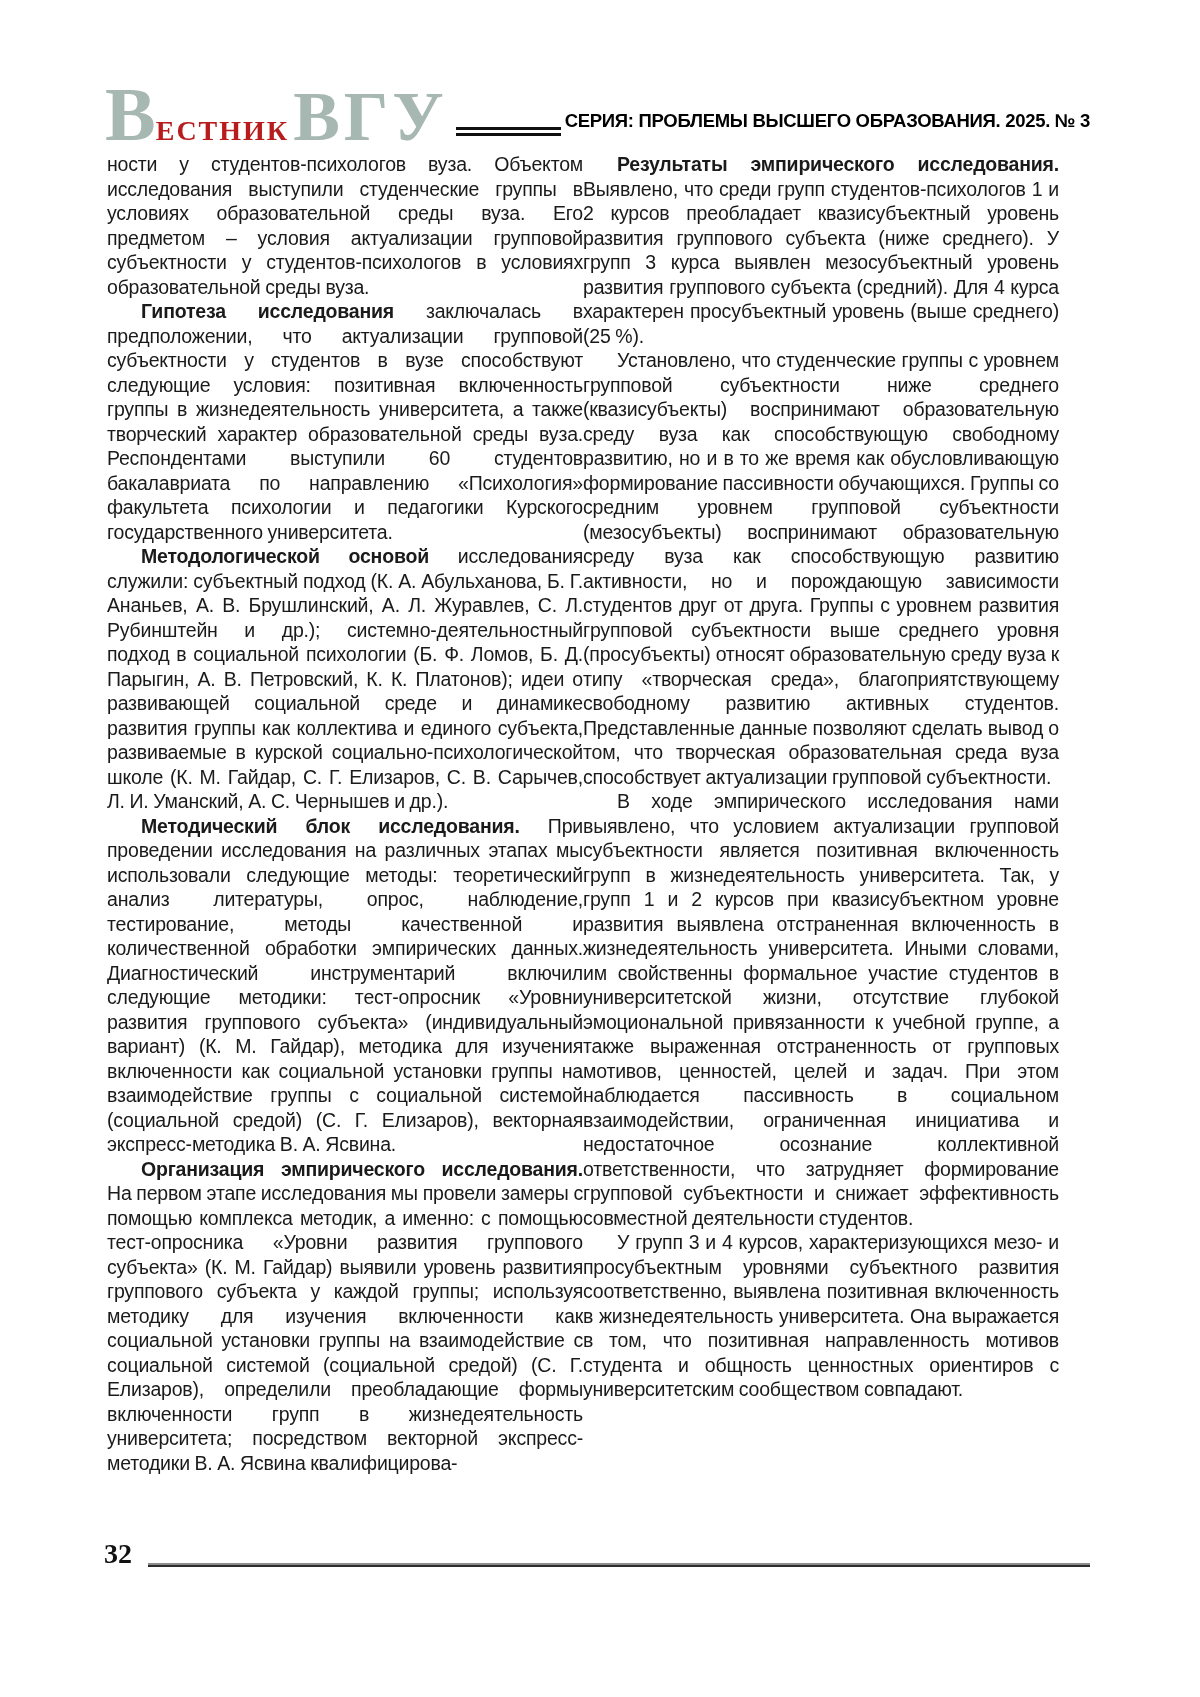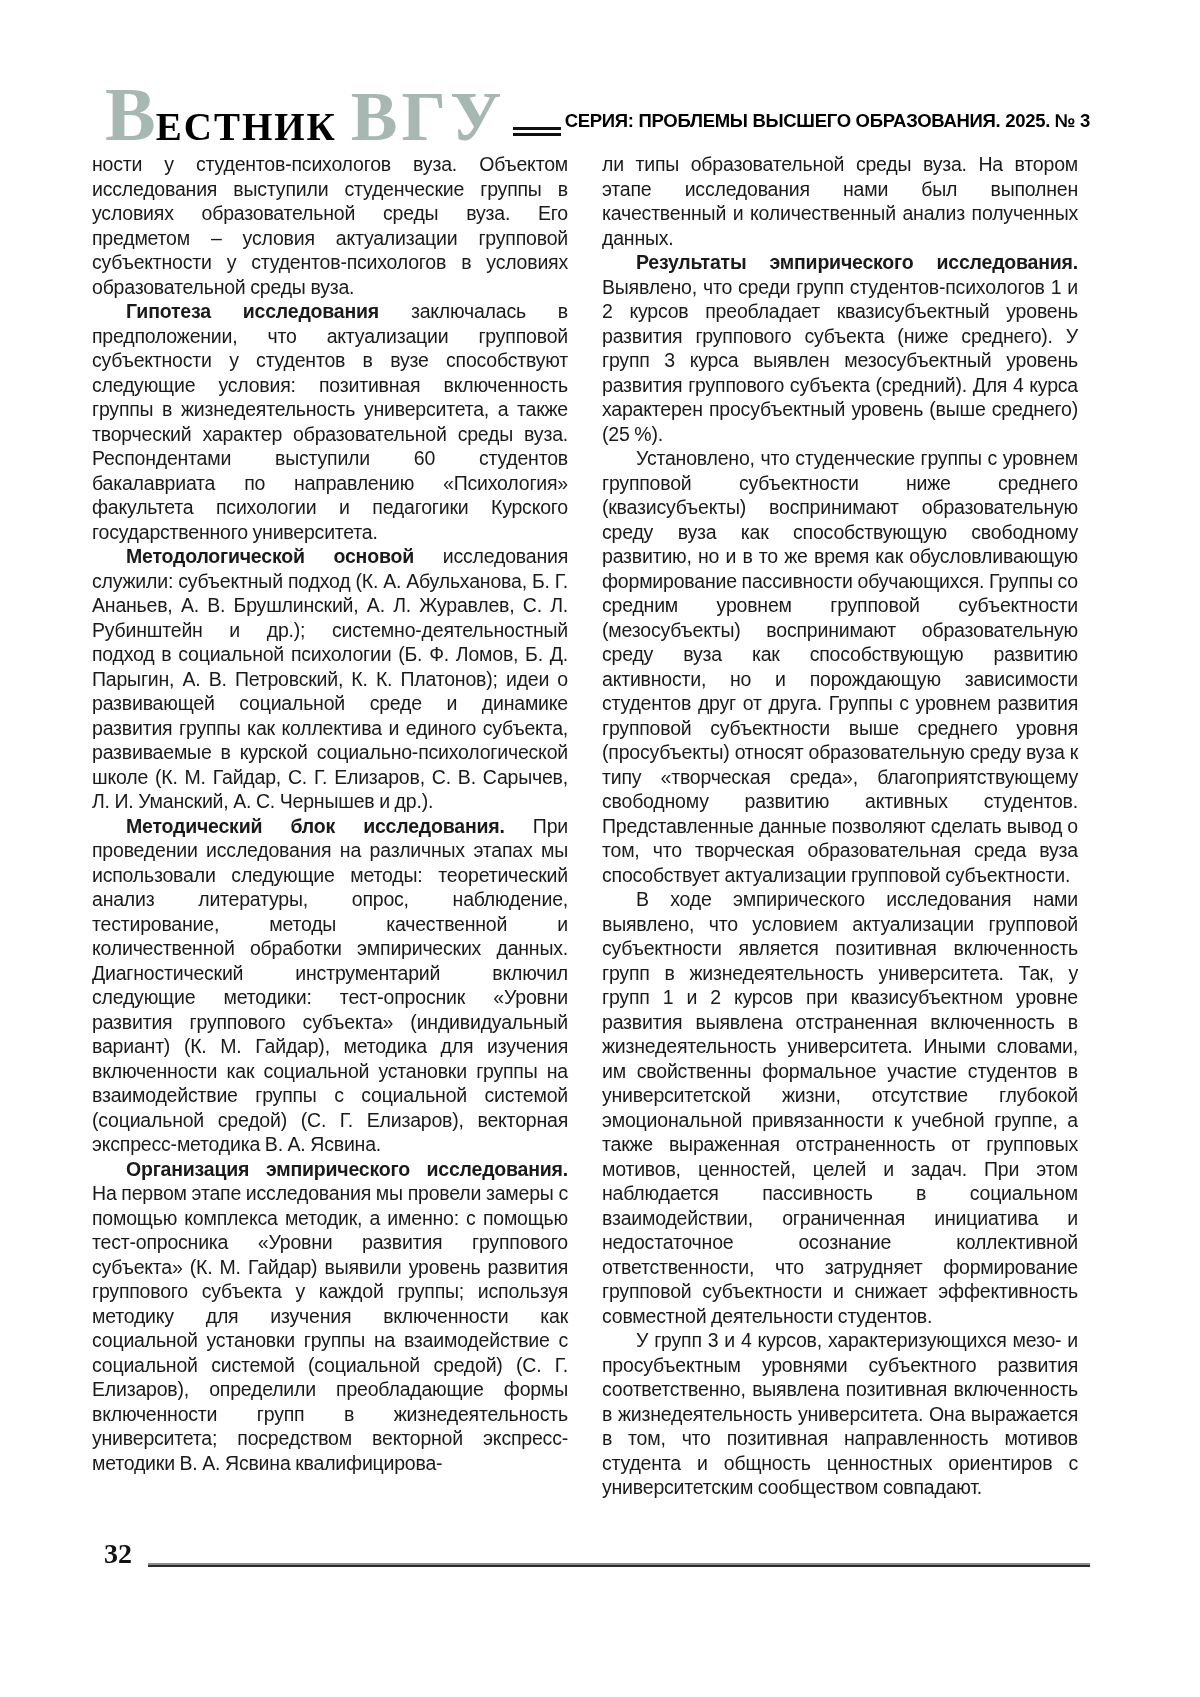--- a/index.html
+++ b/index.html
@@ -17,22 +17,22 @@
   .header {
     position: absolute;
     left: 105px;
     right: 110px;
     top: 86px;
     display: flex;
     align-items: flex-end;
   }
   .logo { white-space: nowrap; font-family: "Liberation Serif", serif; font-weight: 700; }
   .logo .initial  { font-size: 76px; line-height: 0.75; color: #a7b7b2; letter-spacing: 0; }
-  .logo .namerest { font-size: 39px; line-height: 0.8; color: #000000; letter-spacing: 2px; }
-  .logo .abbr     { font-size: 70px; line-height: 0.75; color: #a7b7b2; margin-left: 14px; letter-spacing: 4px; }
+  .logo .namerest { font-size: 28px; line-height: 0.8; color: #b91c1c; letter-spacing: 2px; }
+  .logo .abbr     { font-size: 70px; line-height: 0.75; color: #a7b7b2; margin-left: 4px; letter-spacing: 4px; }
   .header-rule {
     flex: 1;
     height: 3px;
     border-top: 3px solid #101010;
     border-bottom: 3px solid #101010;
     margin: 0 4px 8px 8px;
     min-width: 40px;
   }
   .series {
     font-family: "Liberation Sans", sans-serif;
@@ -40,25 +40,24 @@
     font-size: 18.5px;
     letter-spacing: -0.3px;
     color: #000000;
     margin-bottom: 12px;
     white-space: nowrap;
   }
 
   
   .columns {
     position: absolute;
-    left: 92px;
+    left: 107px;
     top: 152px;
     width: 986px;
     display: flex;
-    gap: 34px;
   }
   .col {
     width: 476px;
     font-size: 19.5px;
     line-height: 24.5px;
     text-align: justify;
     letter-spacing: -0.2px;
     word-spacing: -0.5px;
     hyphens: auto;
     -webkit-hyphens: auto;
@@ -105,21 +104,20 @@
 
     <div class="col" lang="ru">
       <p><span class="lead"></span><span>ности у студентов-психологов вуза. Объектом исследования выступили студенческие группы в условиях образовательной среды вуза. Его предметом – условия актуализации групповой субъектности у студентов-психологов в условиях образовательной среды вуза.</span></p>
       <p class="indent"><span class="lead">Гипотеза исследования</span><span> заключалась в предположении, что актуализации групповой субъектности у студентов в вузе способствуют следующие условия: позитивная включенность группы в жизнедеятельность университета, а также творческий характер образовательной среды вуза. Респондентами выступили 60 студентов бакалавриата по направлению «Психология» факультета психологии и педагогики Курского государственного университета.</span></p>
       <p class="indent"><span class="lead">Методологической основой</span><span> исследования служили: субъектный подход (К. А. Абульханова, Б. Г. Ананьев, А. В. Брушлинский, А. Л. Журавлев, С. Л. Рубинштейн и др.); системно-деятельностный подход в социальной психологии (Б. Ф. Ломов, Б. Д. Парыгин, А. В. Петровский, К. К. Платонов); идеи о развивающей социальной среде и динамике развития группы как коллектива и единого субъекта, развиваемые в курской социально-психологической школе (К. М. Гайдар, С. Г. Елизаров, С. В. Сарычев, Л. И. Уманский, А. С. Чернышев и др.).</span></p>
       <p class="indent"><span class="lead">Методический блок исследования.</span><span> При проведении исследования на различных этапах мы использовали следующие методы: теоретический анализ литературы, опрос, наблюдение, тестирование, методы качественной и количественной обработки эмпирических данных. Диагностический инструментарий включил следующие методики: тест-опросник «Уровни развития группового субъекта» (индивидуальный вариант) (К. М. Гайдар), методика для изучения включенности как социальной установки группы на взаимодействие группы с социальной системой (социальной средой) (С. Г. Елизаров), векторная экспресс-методика В. А. Ясвина.</span></p>
       <p class="indent"><span class="lead">Организация эмпирического исследования.</span><span> На первом этапе исследования мы провели замеры с помощью комплекса методик, а именно: с помощью тест-опросника «Уровни развития группового субъекта» (К. М. Гайдар) выявили уровень развития группового субъекта у каждой группы; используя методику для изучения включенности как социальной установки группы на взаимодействие с социальной системой (социальной средой) (С. Г. Елизаров), определили преобладающие формы включенности групп в жизнедеятельность университета; посредством векторной экспресс-методики В. А. Ясвина квалифицирова-</span></p>
     </div>
 
     <div class="col" lang="ru">
-      <p><span class="lead"></span><span>ли типы образовательной среды вуза. На втором этапе исследования нами был выполнен качественный и количественный анализ полученных данных.</span></p>
       <p class="indent"><span class="lead">Результаты эмпирического исследования.</span><span> Выявлено, что среди групп студентов-психологов 1 и 2 курсов преобладает квазисубъектный уровень развития группового субъекта (ниже среднего). У групп 3 курса выявлен мезосубъектный уровень развития группового субъекта (средний). Для 4 курса характерен просубъектный уровень (выше среднего) (25 %).</span></p>
       <p class="indent"><span class="lead"></span><span>Установлено, что студенческие группы с уровнем групповой субъектности ниже среднего (квазисубъекты) воспринимают образовательную среду вуза как способствующую свободному развитию, но и в то же время как обусловливающую формирование пассивности обучающихся. Группы со средним уровнем групповой субъектности (мезосубъекты) воспринимают образовательную среду вуза как способствующую развитию активности, но и порождающую зависимости студентов друг от друга. Группы с уровнем развития групповой субъектности выше среднего уровня (просубъекты) относят образовательную среду вуза к типу «творческая среда», благоприятствующему свободному развитию активных студентов. Представленные данные позволяют сделать вывод о том, что творческая образовательная среда вуза способствует актуализации групповой субъектности.</span></p>
       <p class="indent"><span class="lead"></span><span>В ходе эмпирического исследования нами выявлено, что условием актуализации групповой субъектности является позитивная включенность групп в жизнедеятельность университета. Так, у групп 1 и 2 курсов при квазисубъектном уровне развития выявлена отстраненная включенность в жизнедеятельность университета. Иными словами, им свойственны формальное участие студентов в университетской жизни, отсутствие глубокой эмоциональной привязанности к учебной группе, а также выраженная отстраненность от групповых мотивов, ценностей, целей и задач. При этом наблюдается пассивность в социальном взаимодействии, ограниченная инициатива и недостаточное осознание коллективной ответственности, что затрудняет формирование групповой субъектности и снижает эффективность совместной деятельности студентов.</span></p>
       <p class="indent"><span class="lead"></span><span>У групп 3 и 4 курсов, характеризующихся мезо- и просубъектным уровнями субъектного развития соответственно, выявлена позитивная включенность в жизнедеятельность университета. Она выражается в том, что позитивная направленность мотивов студента и общность ценностных ориентиров с университетским сообществом совпадают.</span></p>
     </div>
 
   </div>
 
   <div class="page-number">32</div>
   <div class="footer-rule"></div>

